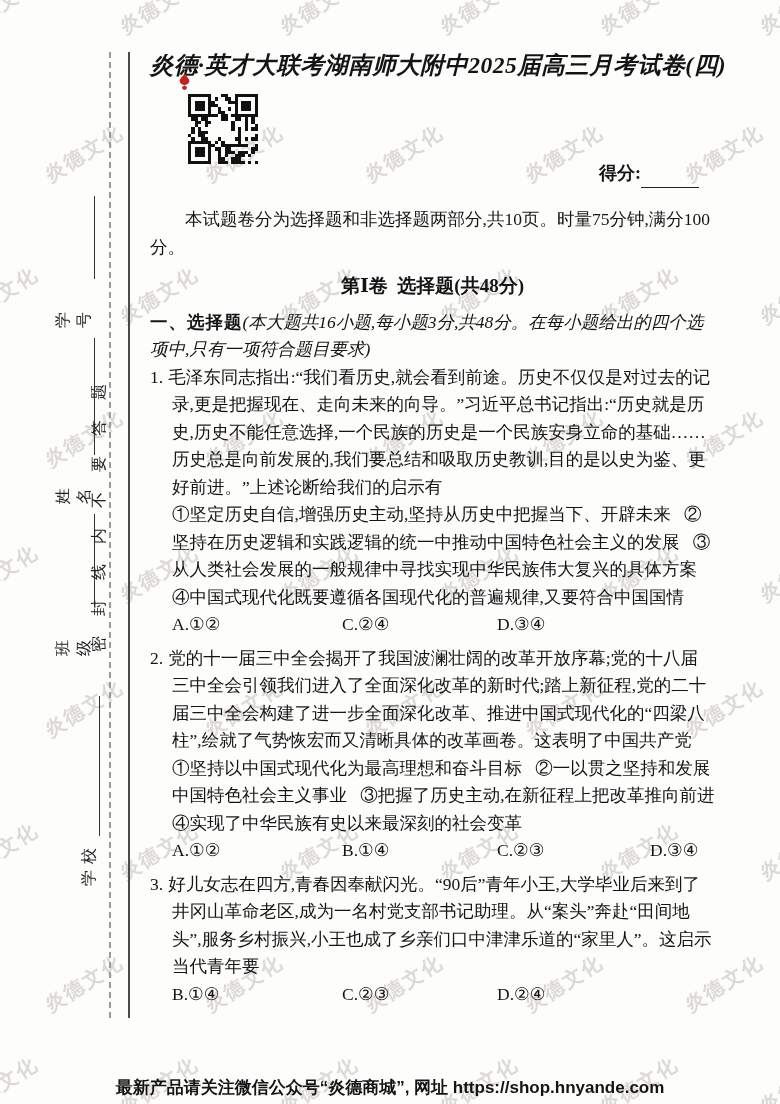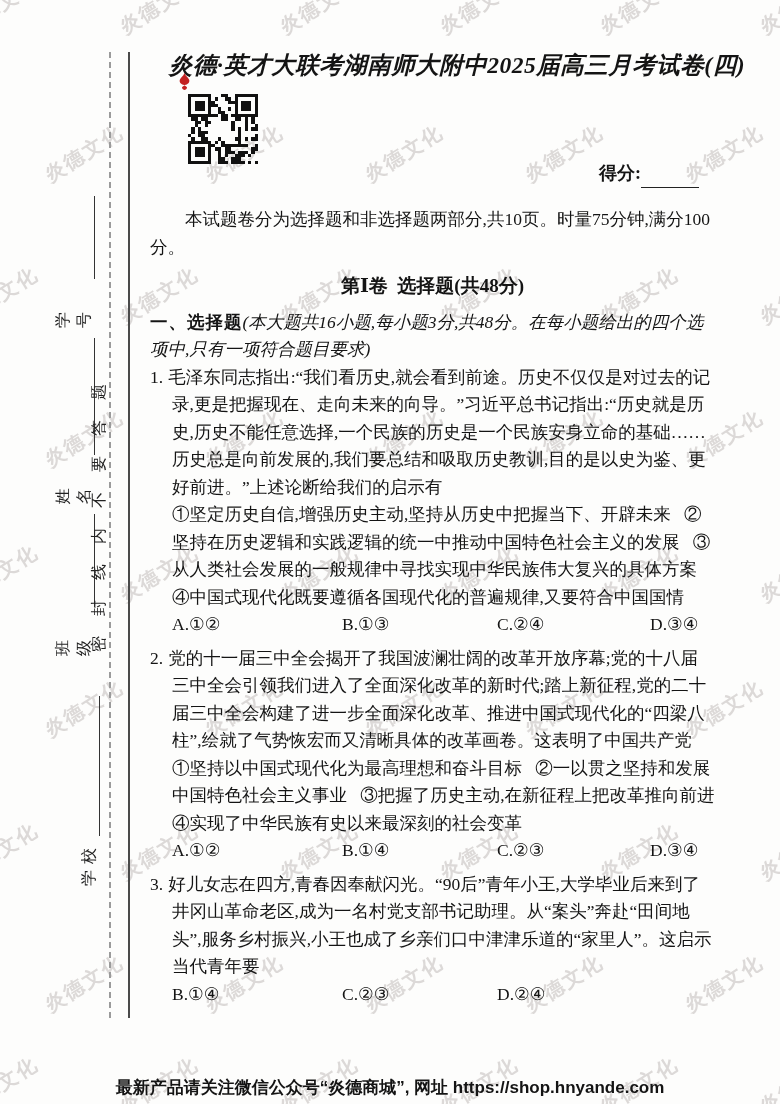--- a/index.html
+++ b/index.html
@@ -30,21 +30,21 @@
   .blank-line { display:inline-block; border-bottom:1.5px solid #333;
     height:15px; margin:0 6px; }
   .sb-seal { left:-49px; top:510px; width:300px; height:24px; text-align:center;
     letter-spacing:20px; text-indent:20px; white-space:nowrap; }
   
   .content { position:absolute; left:128px; top:0; width:612px; height:1104px;
     box-sizing:border-box; padding:48px 25px 0 22px; z-index:1;
     font-size:17.5px; line-height:27.5px; }
   .header { position:relative; height:158px; }
   .exam-title { text-align:center; font-size:23.5px; font-weight:bold;
-    font-style:italic; letter-spacing:0.5px; white-space:nowrap; line-height:34px;margin-left:19px; }
+    font-style:italic; letter-spacing:0.5px; white-space:nowrap; line-height:34px; }
   .qr { position:absolute; left:38px; top:46px; width:70px; height:70px;
     display:grid; grid-template-rows:repeat(21,1fr); grid-template-columns:repeat(21,1fr); }
   .qr i { background:#111; }
   .qr-logo { position:absolute; left:26px; top:24px; width:17px; height:19px; }
   .subject { position:absolute; left:0; right:0; top:66px; text-align:center;
     font-size:29px; font-weight:bold; letter-spacing:13px; text-indent:13px;
     font-family:"Liberation Sans","DejaVu Sans",sans-serif; }
   .score { position:absolute; right:16px; top:112px; font-weight:bold; font-size:18px; }
   .score-blank { display:inline-block; width:58px; height:18px;
     border-bottom:1.8px solid #222; vertical-align:bottom; }
@@ -381,21 +381,20 @@
     <p class="section-intro">
       <b>一、选择题</b><span class="kai">(本大题共16小题,每小题3分,共48分。在每小题给出的四个选项中,只有一项符合题目要求)</span>
     </p>
 
     <div id="questions">
   <div class="question">
     <p class="stem"><span class="qnum">1.</span><span class="qtext">毛泽东同志指出:“我们看历史,就会看到前途。历史不仅仅是对过去的记录,更是把握现在、走向未来的向导。”习近平总书记指出:“历史就是历史,历史不能任意选择,一个民族的历史是一个民族安身立命的基础……历史总是向前发展的,我们要总结和吸取历史教训,目的是以史为鉴、更好前进。”上述论断给我们的启示有</span></p>
     <p class="opts">①坚定历史自信,增强历史主动,坚持从历史中把握当下、开辟未来   ②坚持在历史逻辑和实践逻辑的统一中推动中国特色社会主义的发展   ③从人类社会发展的一般规律中寻找实现中华民族伟大复兴的具体方案   ④中国式现代化既要遵循各国现代化的普遍规律,又要符合中国国情</p>
     <div class="answers">
             <span>A.①②</span>
-            <span>B.①③</span>
             <span>C.②④</span>
             <span>D.③④</span>
           </div>
   </div>
 
   <div class="question">
     <p class="stem"><span class="qnum">2.</span><span class="qtext">党的十一届三中全会揭开了我国波澜壮阔的改革开放序幕;党的十八届三中全会引领我们进入了全面深化改革的新时代;踏上新征程,党的二十届三中全会构建了进一步全面深化改革、推进中国式现代化的“四梁八柱”,绘就了气势恢宏而又清晰具体的改革画卷。这表明了中国共产党</span></p>
     <p class="opts">①坚持以中国式现代化为最高理想和奋斗目标   ②一以贯之坚持和发展中国特色社会主义事业   ③把握了历史主动,在新征程上把改革推向前进   ④实现了中华民族有史以来最深刻的社会变革</p>
     <div class="answers">
             <span>A.①②</span>

